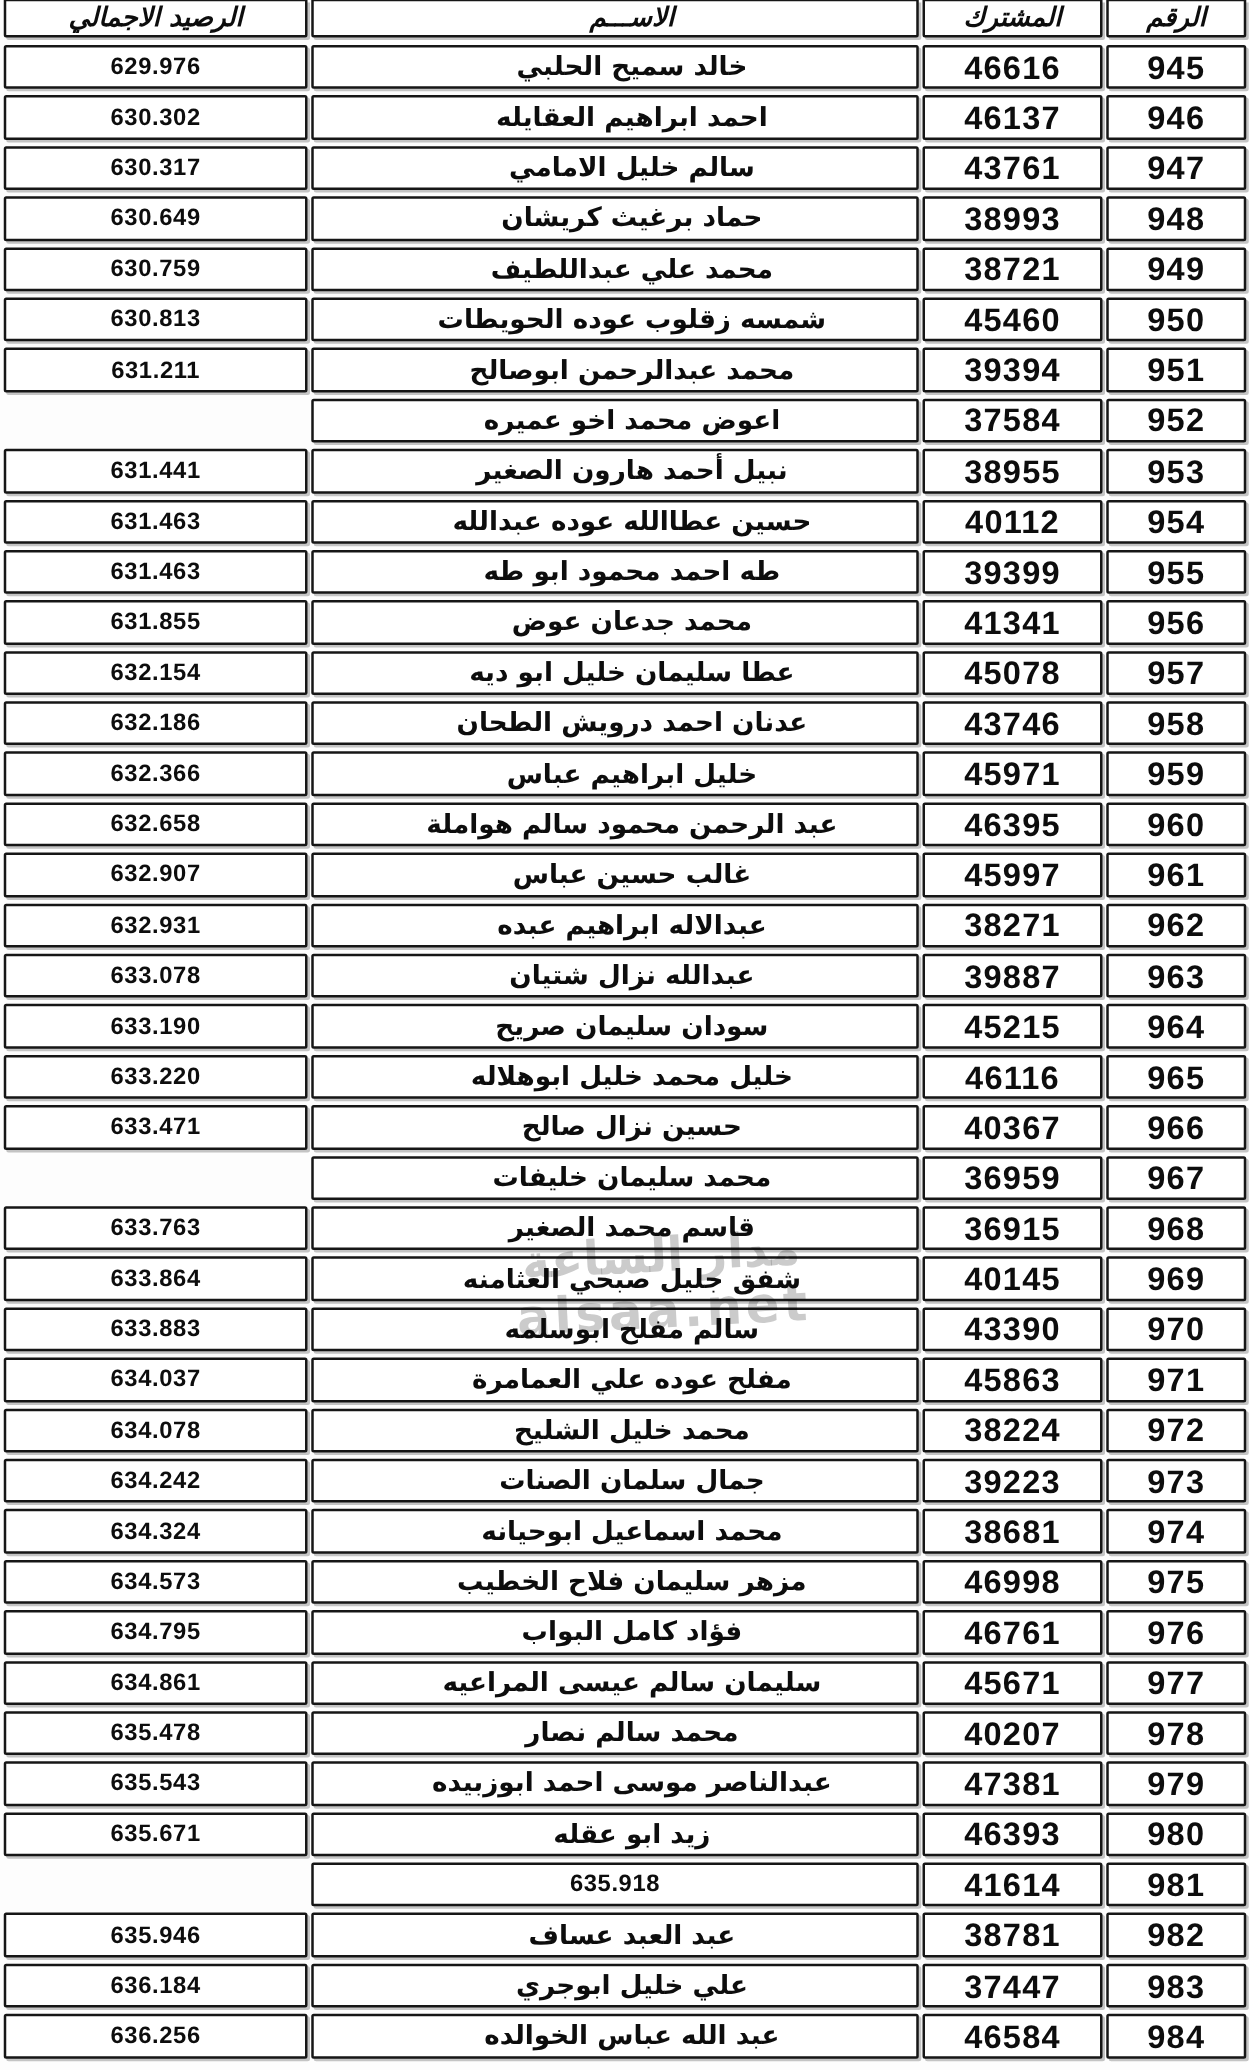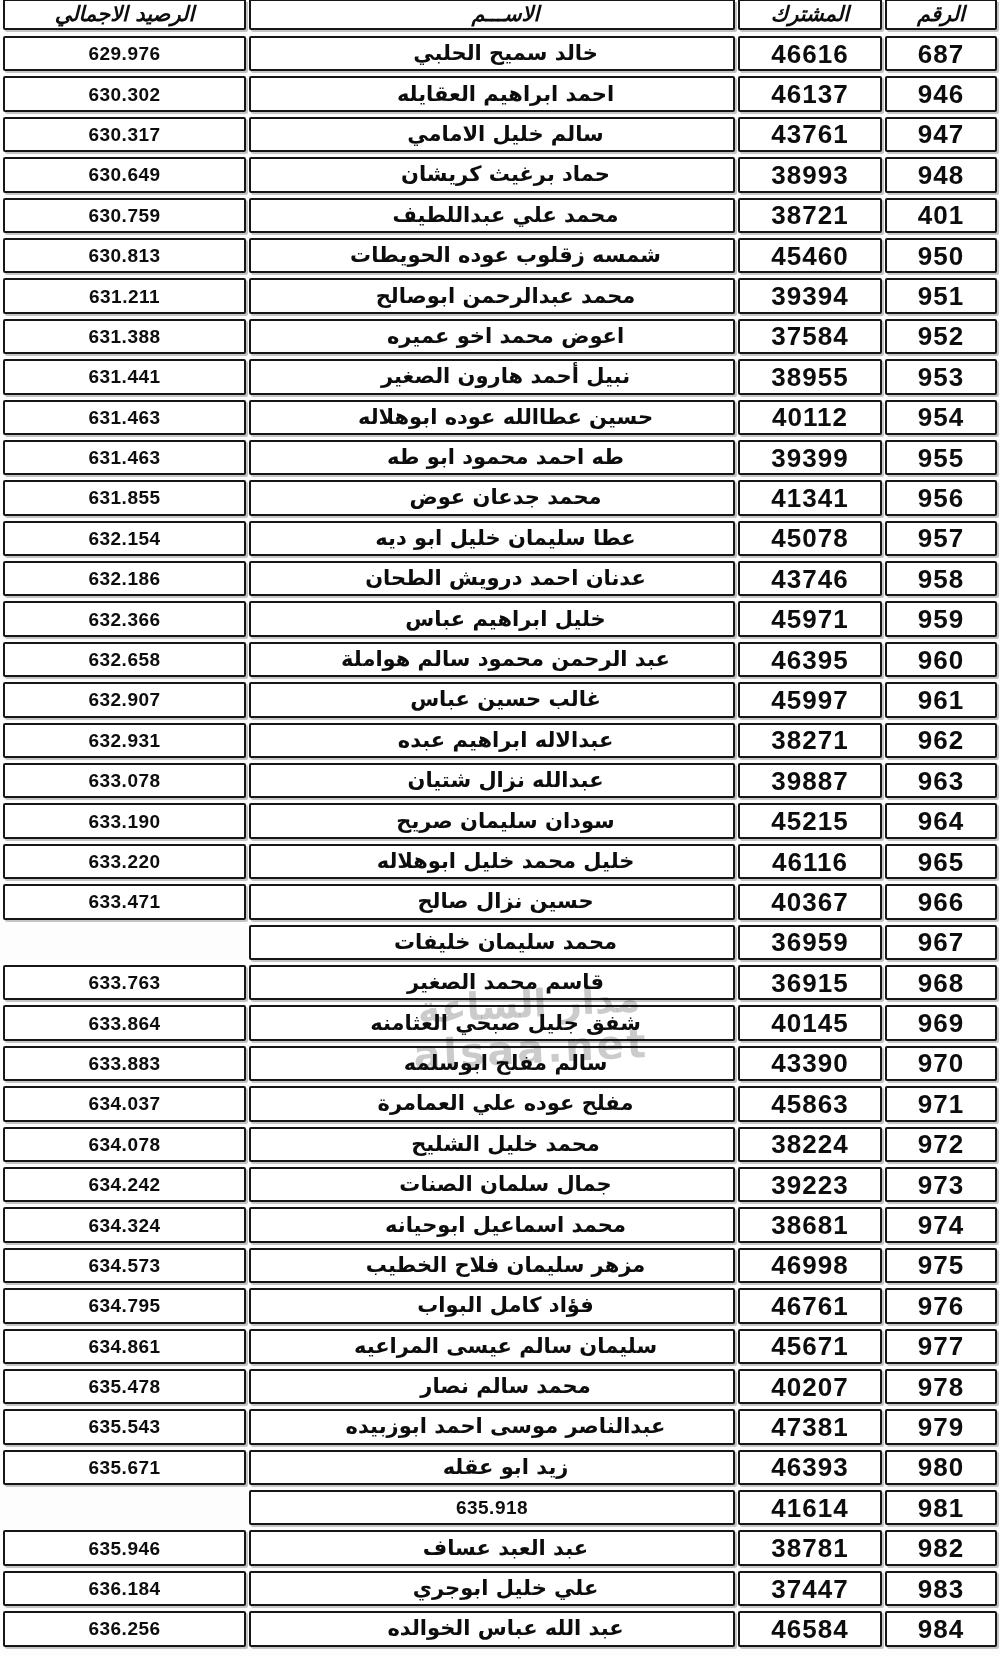--- a/index.html
+++ b/index.html
@@ -110,21 +110,21 @@
 
   <div class="table">
     <div class="row header-row">
       <div class="cell col-number">الرقم</div>
       <div class="cell col-subscriber">المشترك</div>
       <div class="cell col-name">الاســـم</div>
       <div class="cell col-balance">الرصيد الاجمالي</div>
     </div>
     <div id="rows-container">
   <div class="row">
-    <div class="cell col-number">687</div>
+    <div class="cell col-number">945</div>
     <div class="cell col-subscriber">46616</div>
     <div class="cell col-name">خالد سميح الحلبي</div>
     <div class="cell col-balance">629.976</div>
   </div>
 
   <div class="row">
     <div class="cell col-number">946</div>
     <div class="cell col-subscriber">46137</div>
     <div class="cell col-name">احمد ابراهيم العقايله</div>
     <div class="cell col-balance">630.302</div>
@@ -138,21 +138,21 @@
   </div>
 
   <div class="row">
     <div class="cell col-number">948</div>
     <div class="cell col-subscriber">38993</div>
     <div class="cell col-name">حماد برغيث كريشان</div>
     <div class="cell col-balance">630.649</div>
   </div>
 
   <div class="row">
-    <div class="cell col-number">401</div>
+    <div class="cell col-number">949</div>
     <div class="cell col-subscriber">38721</div>
     <div class="cell col-name">محمد علي عبداللطيف</div>
     <div class="cell col-balance">630.759</div>
   </div>
 
   <div class="row">
     <div class="cell col-number">950</div>
     <div class="cell col-subscriber">45460</div>
     <div class="cell col-name">شمسه زقلوب عوده الحويطات</div>
     <div class="cell col-balance">630.813</div>
@@ -162,34 +162,33 @@
     <div class="cell col-number">951</div>
     <div class="cell col-subscriber">39394</div>
     <div class="cell col-name">محمد عبدالرحمن ابوصالح</div>
     <div class="cell col-balance">631.211</div>
   </div>
 
   <div class="row">
     <div class="cell col-number">952</div>
     <div class="cell col-subscriber">37584</div>
     <div class="cell col-name">اعوض محمد اخو عميره</div>
-    <div class="cell col-balance">631.388</div>
   </div>
 
   <div class="row">
     <div class="cell col-number">953</div>
     <div class="cell col-subscriber">38955</div>
     <div class="cell col-name">نبيل أحمد هارون الصغير</div>
     <div class="cell col-balance">631.441</div>
   </div>
 
   <div class="row">
     <div class="cell col-number">954</div>
     <div class="cell col-subscriber">40112</div>
-    <div class="cell col-name">حسين عطاالله عوده ابوهلاله</div>
+    <div class="cell col-name">حسين عطاالله عوده عبدالله</div>
     <div class="cell col-balance">631.463</div>
   </div>
 
   <div class="row">
     <div class="cell col-number">955</div>
     <div class="cell col-subscriber">39399</div>
     <div class="cell col-name">طه احمد محمود ابو طه</div>
     <div class="cell col-balance">631.463</div>
   </div>
 

